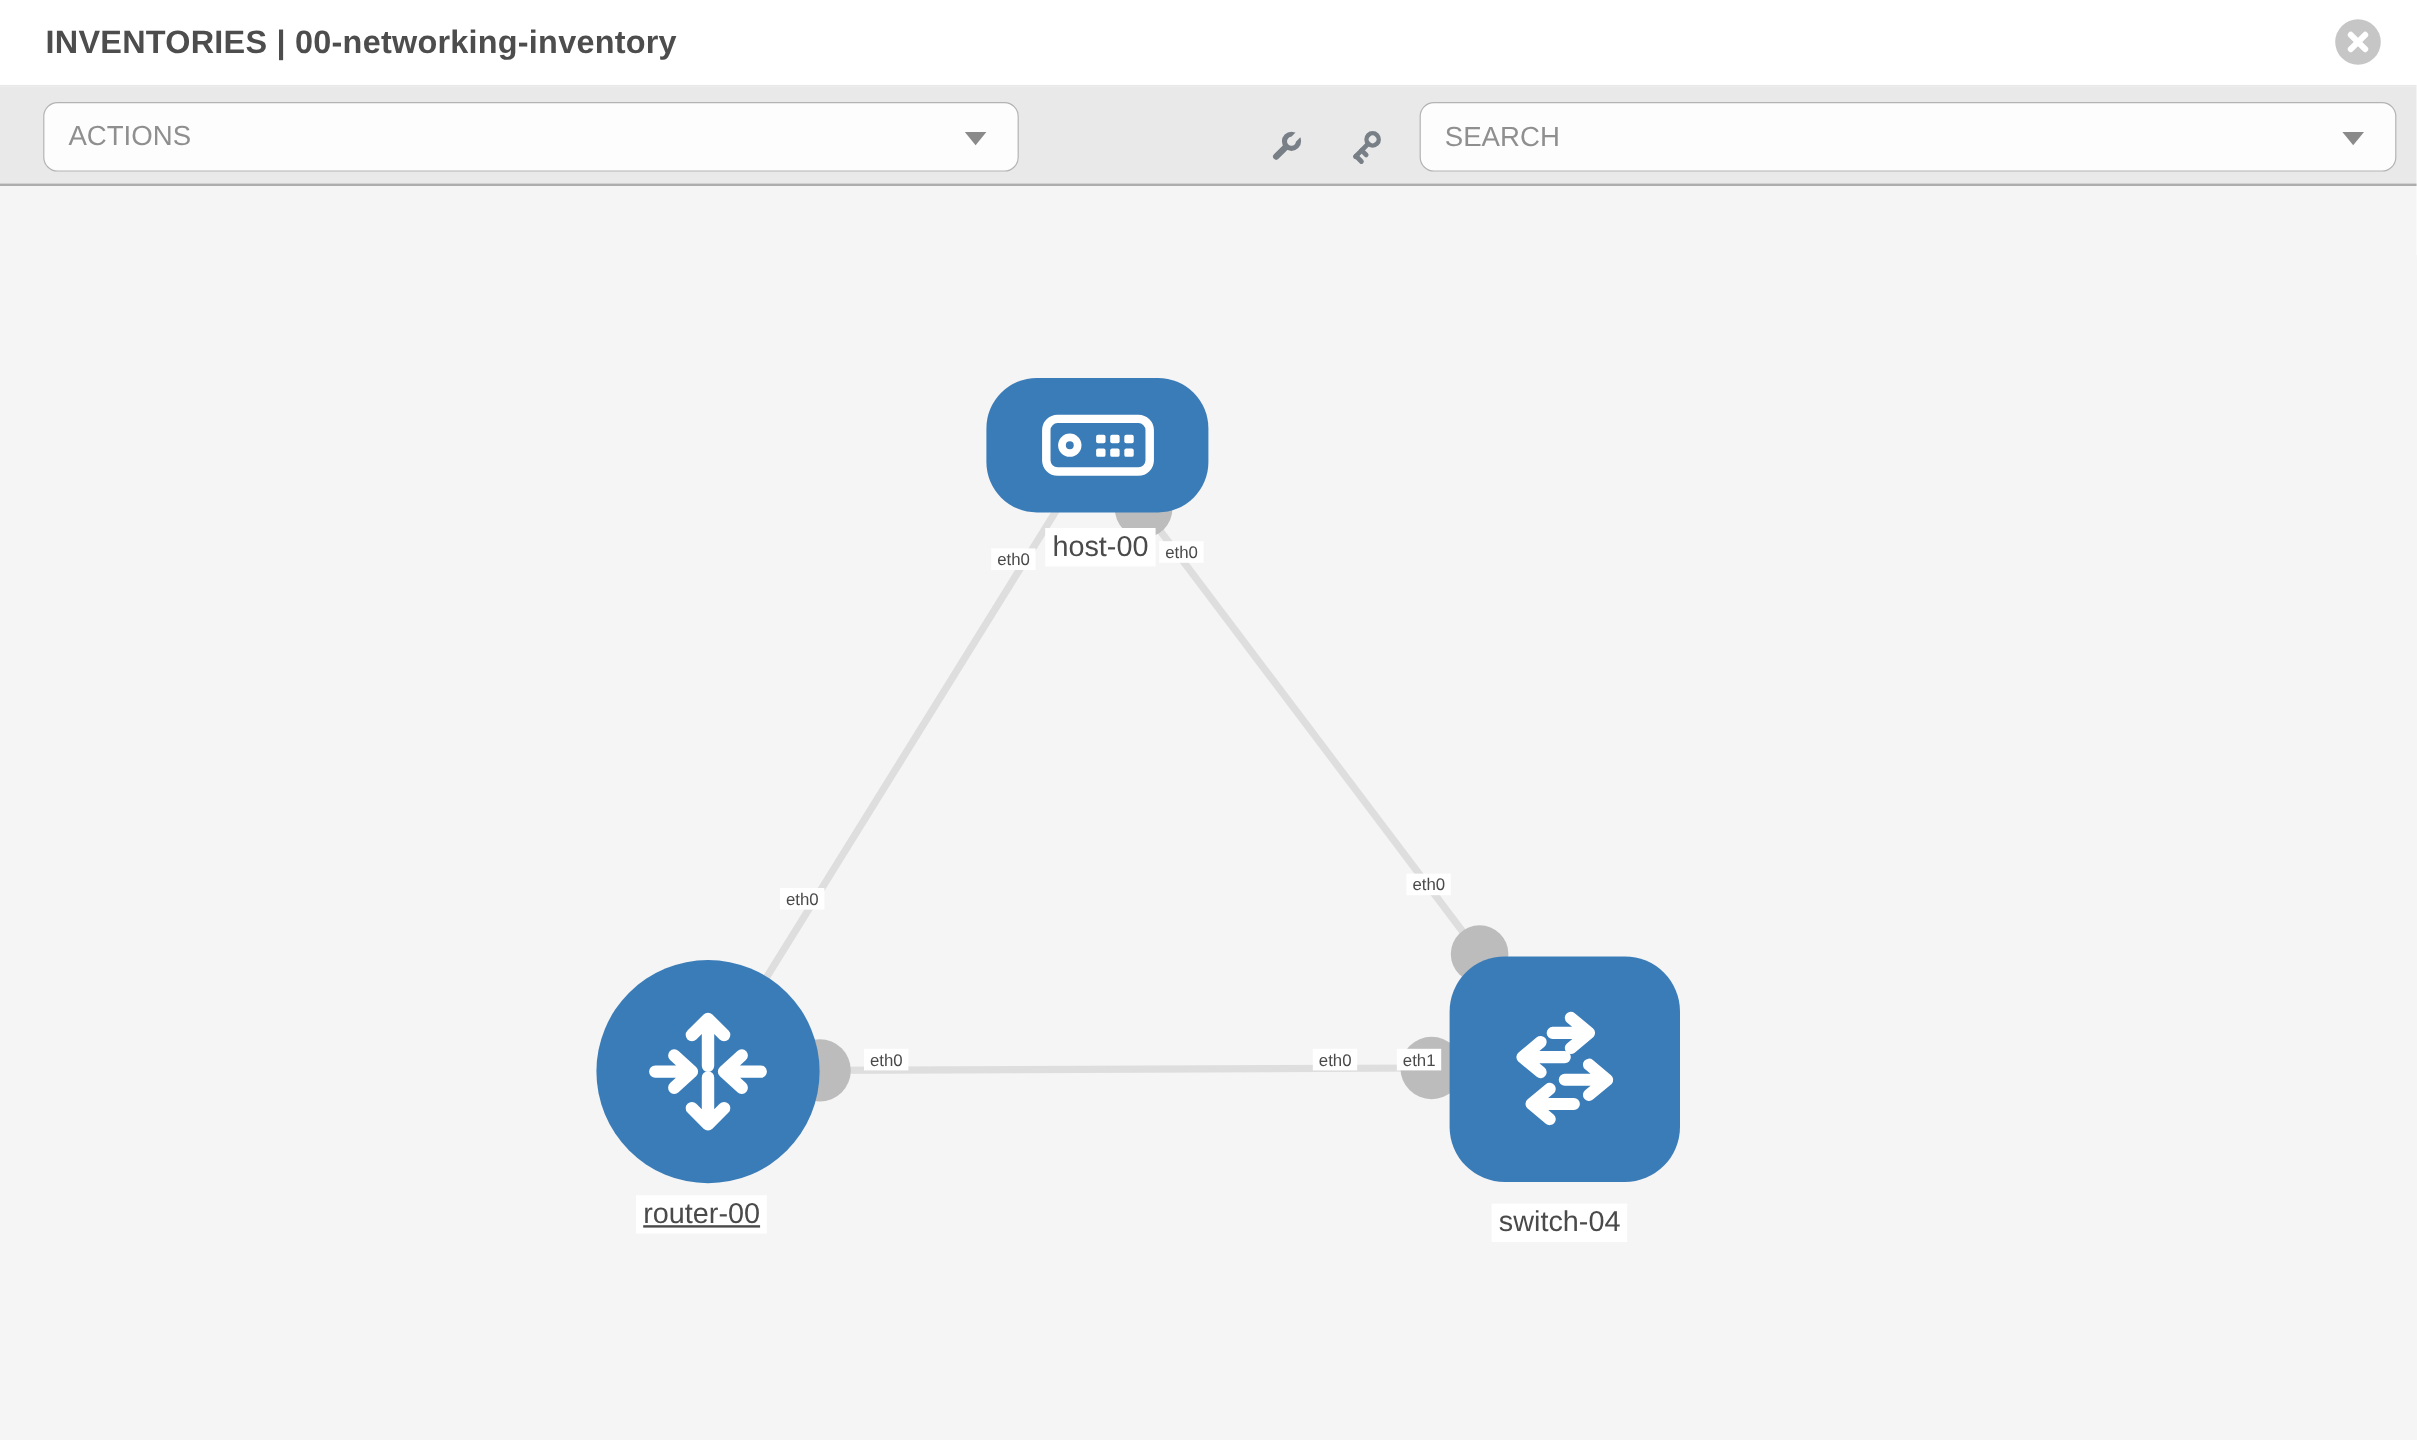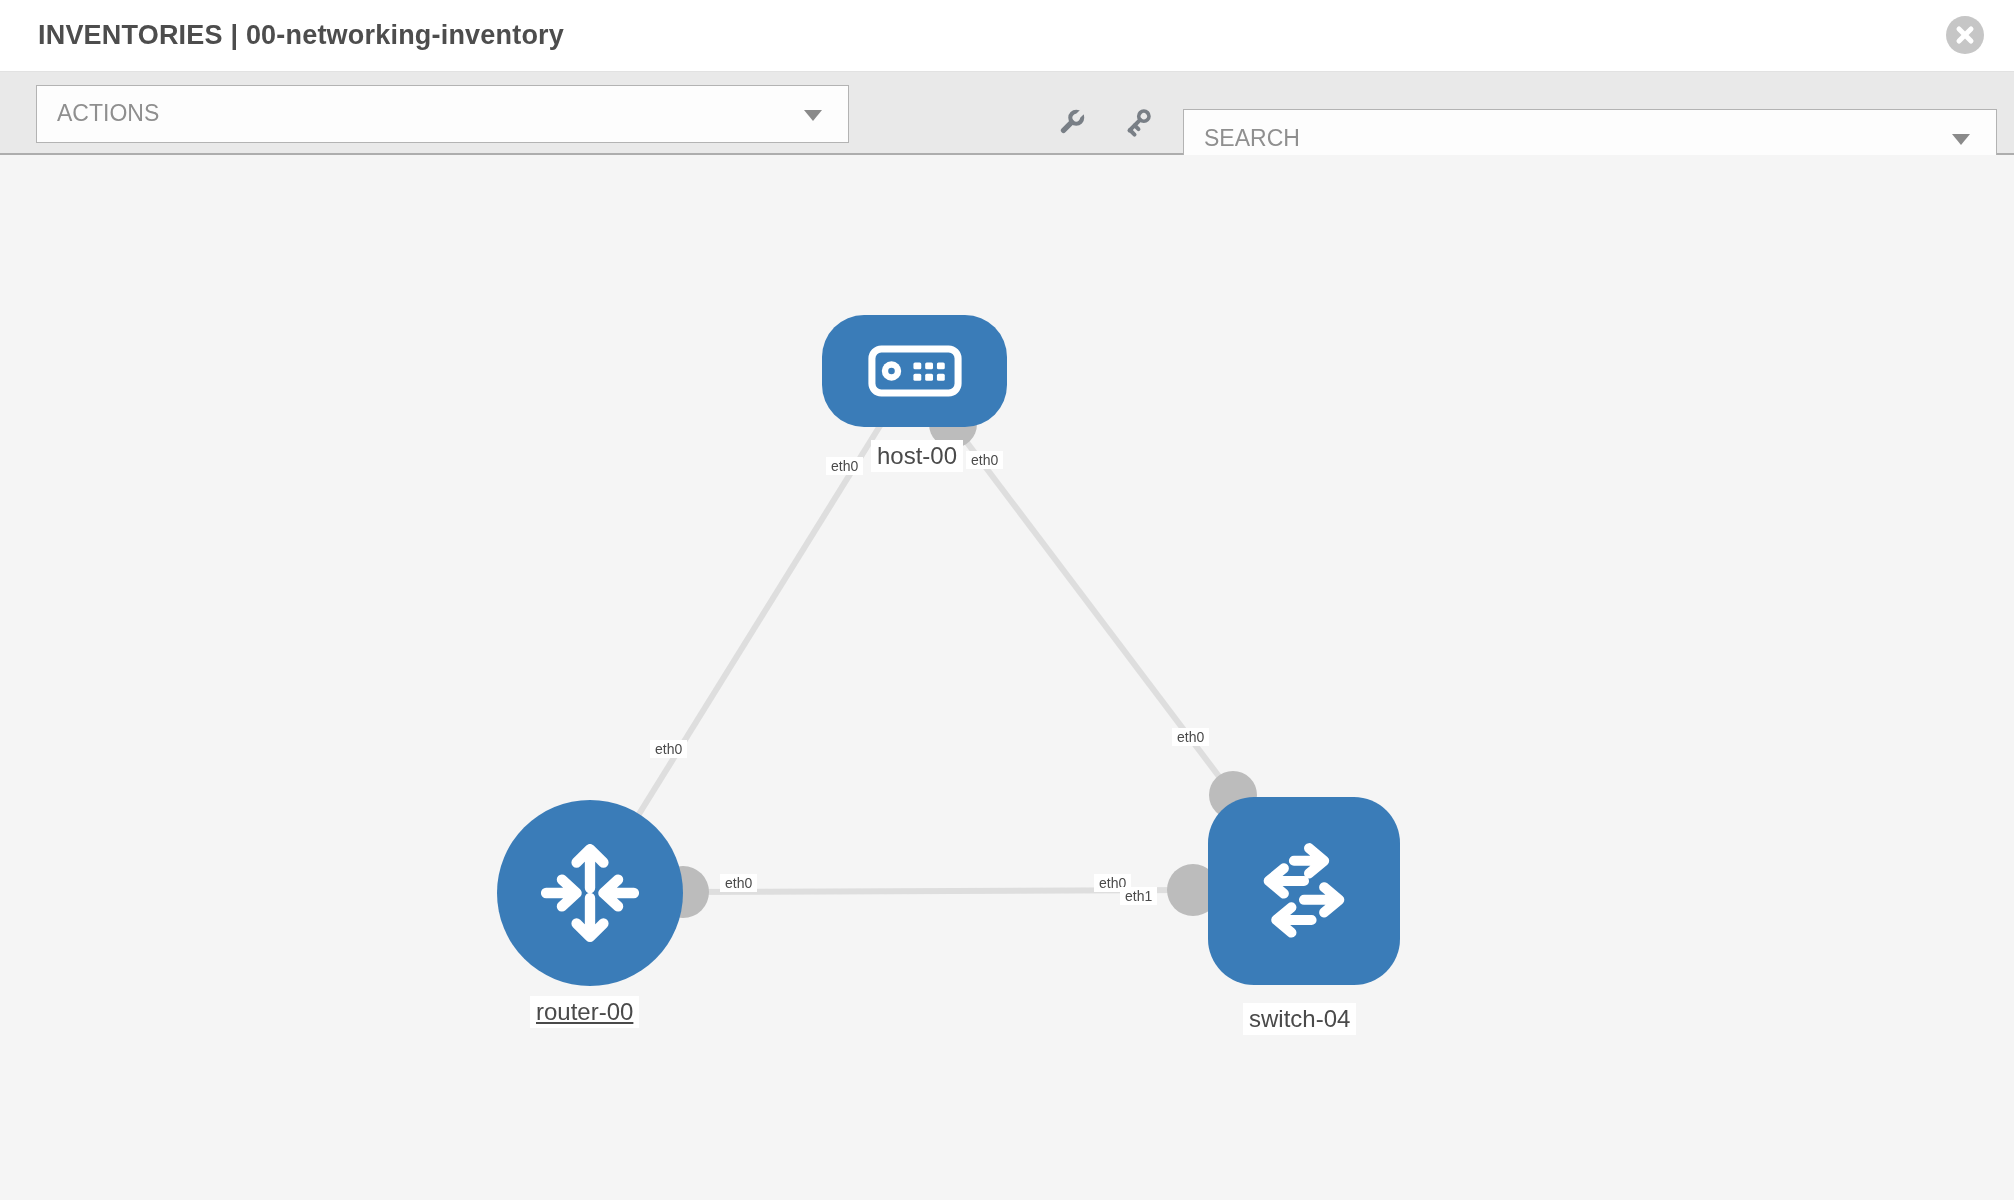--- a/index.html
+++ b/index.html
@@ -6,25 +6,25 @@
   html,body { width:2014px; height:1200px; font-family:"Liberation Sans", sans-serif; }
   .app { position:relative; width:2014px; height:1200px; background:#ffffff; overflow:hidden; }
 
   
   .hdr { position:absolute; left:0; top:0; width:2014px; height:72px; background:#ffffff; border-bottom:1px solid #e2e2e2; }
   .hdr-title { position:absolute; left:38px; top:20px; font-size:27px; font-weight:700; color:#4d4d4d; letter-spacing:.2px; }
   .close-btn { position:absolute; right:30px; top:16px; width:38px; height:38px; border-radius:50%; background:#c6c6c6; cursor:pointer; display:flex; align-items:center; justify-content:center; }
 
   
   .tbar { position:absolute; left:0; top:72px; width:2014px; height:83px; background:#e9e9e9; border-bottom:2px solid #adadad; }
-  .ddl { position:absolute; top:13px; height:58px; background:#fdfdfd; border:1px solid #b3b3b3; border-radius:0; }
+  .ddl { position:absolute; top:13px; height:58px; background:#fdfdfd; border:1px solid #b3b3b3; border-radius:12px; }
   .ddl-label { position:absolute; left:20px; top:14px; font-size:23px; color:#8f8f8f; }
   .caret { position:absolute; right:26px; top:24px; width:0; height:0; border-left:9px solid transparent; border-right:9px solid transparent; border-top:11px solid #8a8a8a; }
   .actions-box { left:36px; width:813px; cursor:pointer; }
-  .search-box  { left:1183px; width:814px;margin-top:24px; }
+  .search-box  { left:1183px; width:814px; }
   .search-box input { position:absolute; left:0; top:0; width:100%; height:100%; border:none; background:transparent; outline:none; padding:0 60px 0 20px; font-size:23px; color:#6a6a6a; font-family:"Liberation Sans", sans-serif; }
   .search-box input::placeholder { color:#8f8f8f; opacity:1; }
   .tool-btn { position:absolute; top:27px; width:46px; height:46px; display:flex; align-items:center; justify-content:center; cursor:pointer; }
   .tool-wrench { left:1049px; }
   .tool-key { left:1115px; }
 
   
   .canvas { position:absolute; left:0; top:155px; width:2014px; height:1045px; background:#f5f5f5; }
   .links-svg { position:absolute; left:0; top:0; }
 
@@ -146,17 +146,17 @@
     <div class="lbl lbl-name" style="left:871px; top:285px;text-align:center;">host-00</div>
     <div class="lbl lbl-name" style="left:530px; top:841px;text-decoration:underline;">router-00</div>
     <div class="lbl lbl-name" style="left:1243px; top:848px;">switch-04</div>
 
     <div class="lbl lbl-port" style="left:826px; top:302px;">eth0</div>
     <div class="lbl lbl-port" style="left:966px; top:296px;">eth0</div>
     <div class="lbl lbl-port" style="left:650px; top:585px;">eth0</div>
     <div class="lbl lbl-port" style="left:1172px; top:573px;">eth0</div>
     <div class="lbl lbl-port" style="left:720px; top:719px;">eth0</div>
     <div class="lbl lbl-port" style="left:1094px; top:719px;">eth0</div>
-    <div class="lbl lbl-port" style="left:1120px; top:719px;margin-top:13px;">eth1</div>
+    <div class="lbl lbl-port" style="left:1164px; top:719px;">eth1</div>
 
 
   </div>
 </div>
 
 </body></html>

